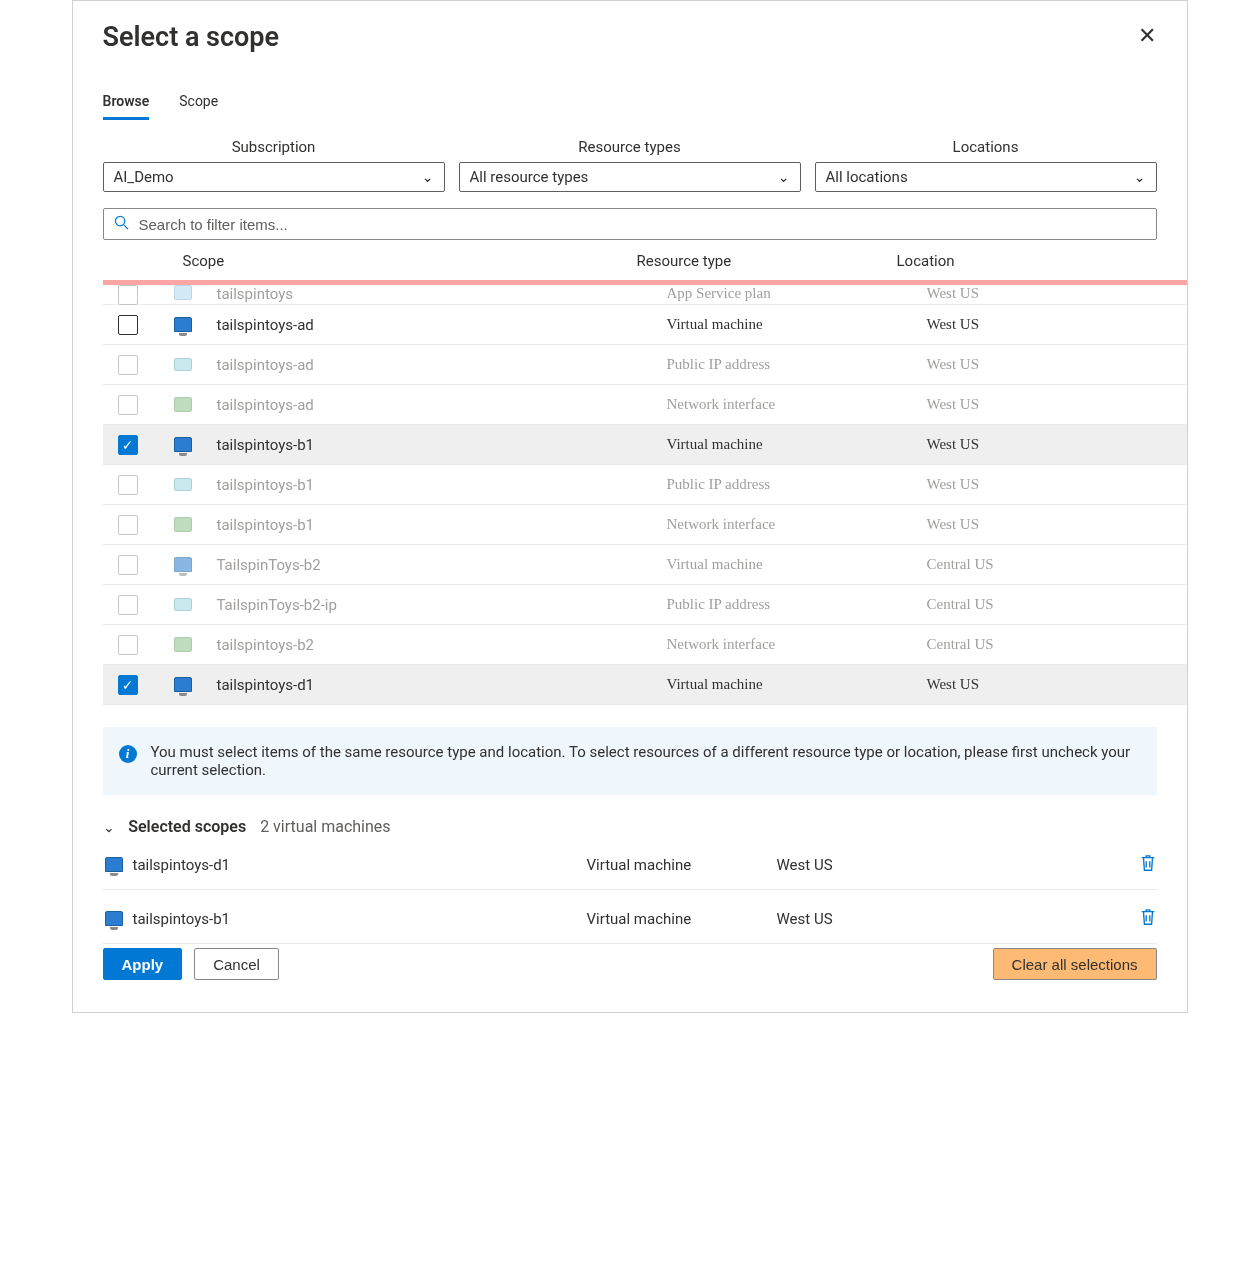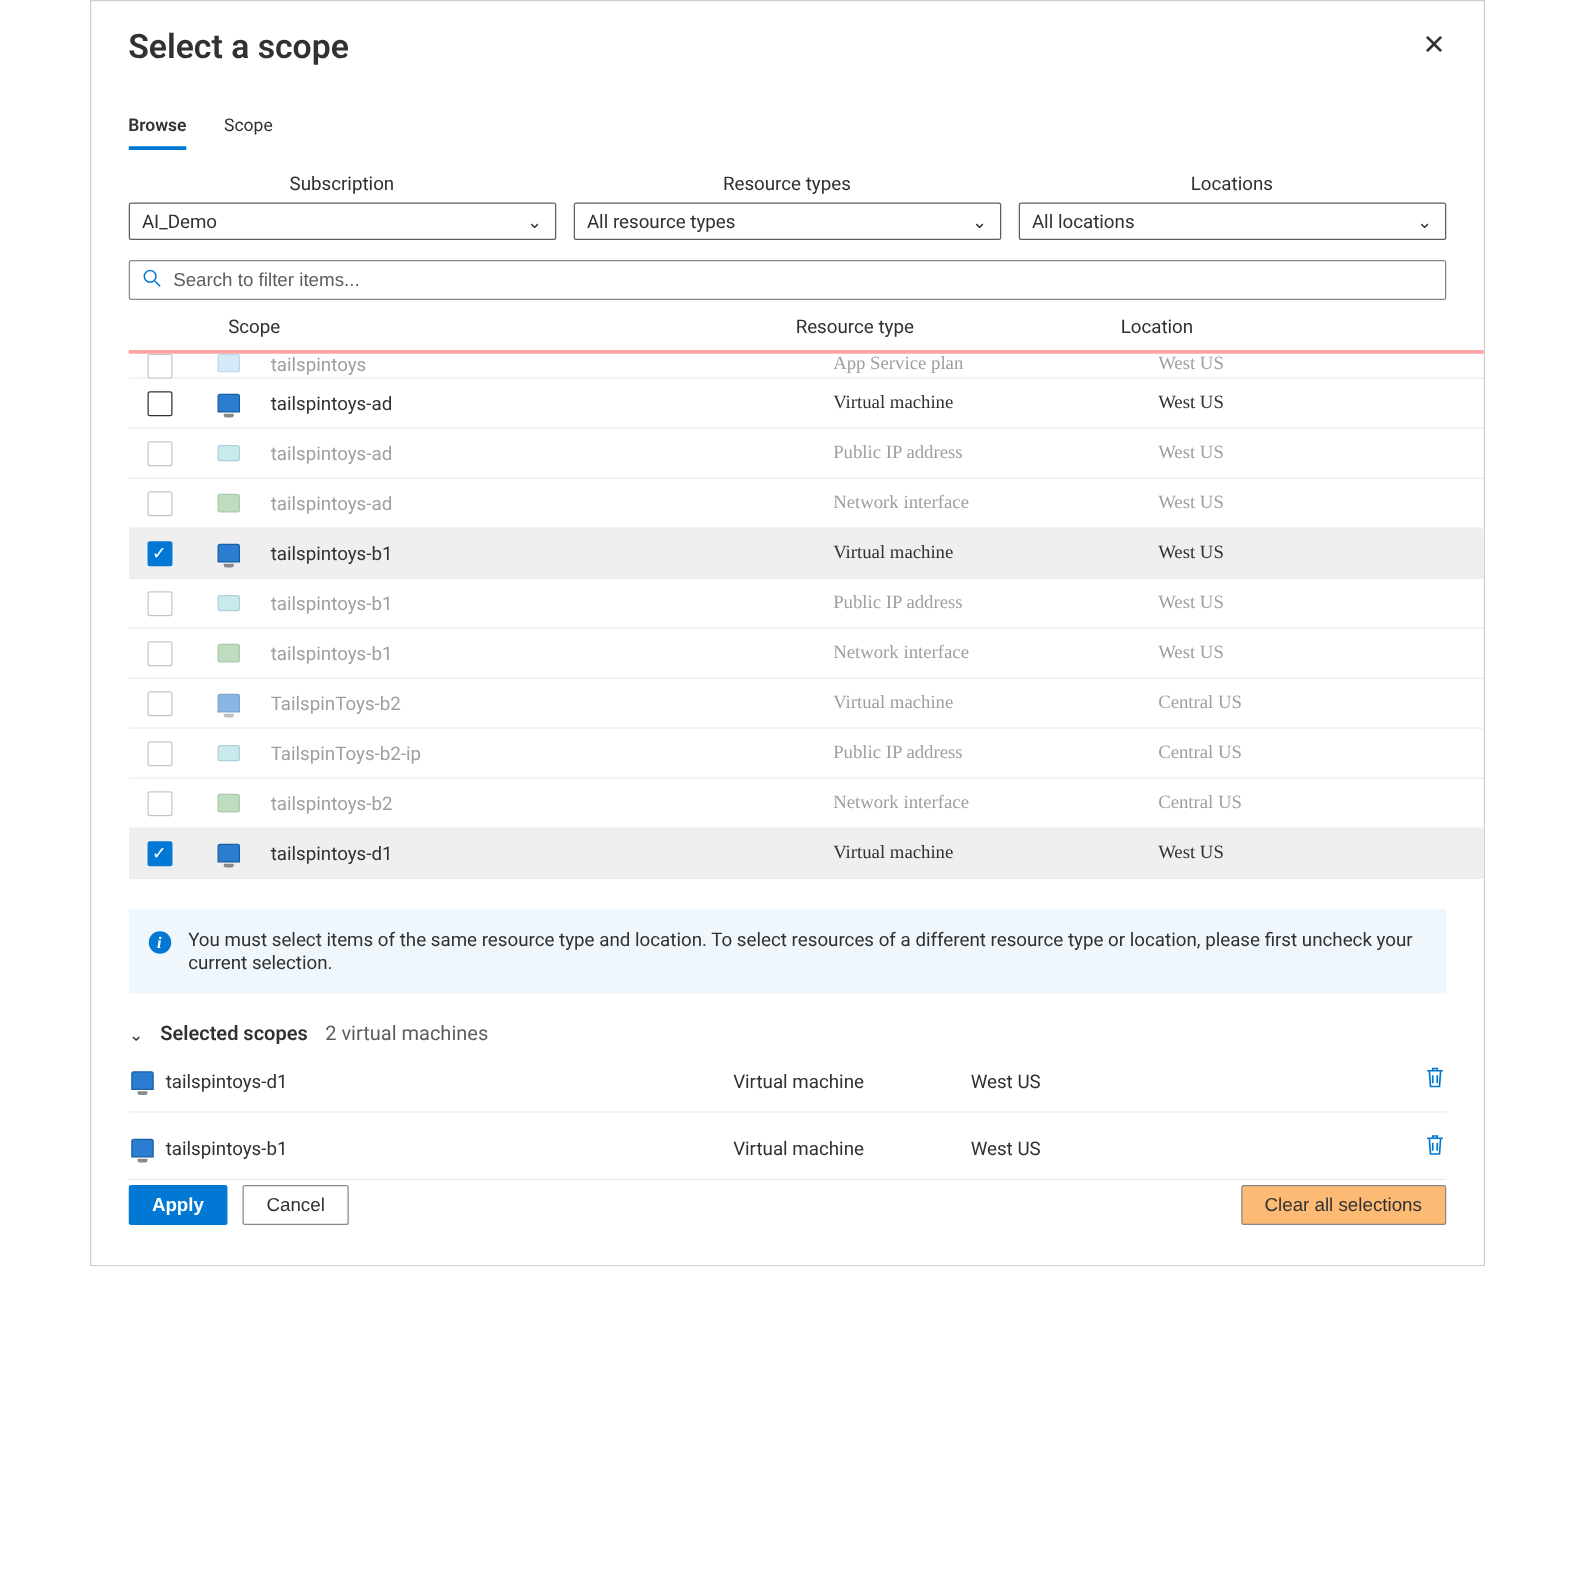--- a/index.html
+++ b/index.html
@@ -85,21 +85,21 @@
     display: grid;
     grid-template-columns: 80px 60px 1fr 260px 260px;
     padding: 12px 30px 10px 30px;
     font-weight: 400; font-size: 15px;
   }
   .table-header .col-scope { grid-column: 2 / 4; }
   .table-wrap {
     height: 425px;
     overflow-y: scroll;
     margin: 0 0 0 30px;
-    border-top: 3px solid #fca5a5;
+    border-top: 5px solid #fca5a5;
   }
   .table-row {
     display: grid;
     grid-template-columns: 50px 60px 1fr 260px 260px;
     align-items: center;
     height: 40px;
     border-bottom: 1px solid #edebe9;
     padding-left: 0;
   }
   .table-row.partial { height: 20px; border-top: none; }

